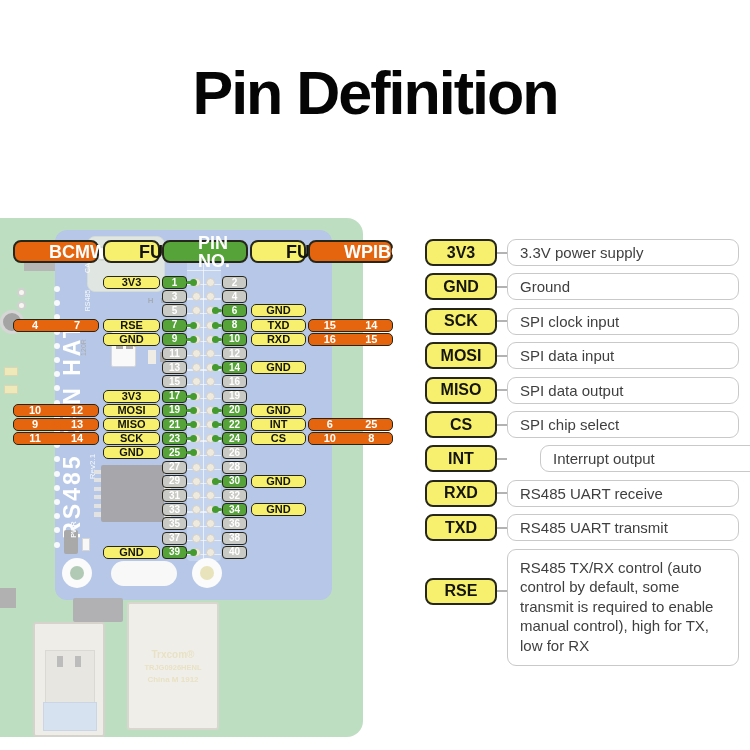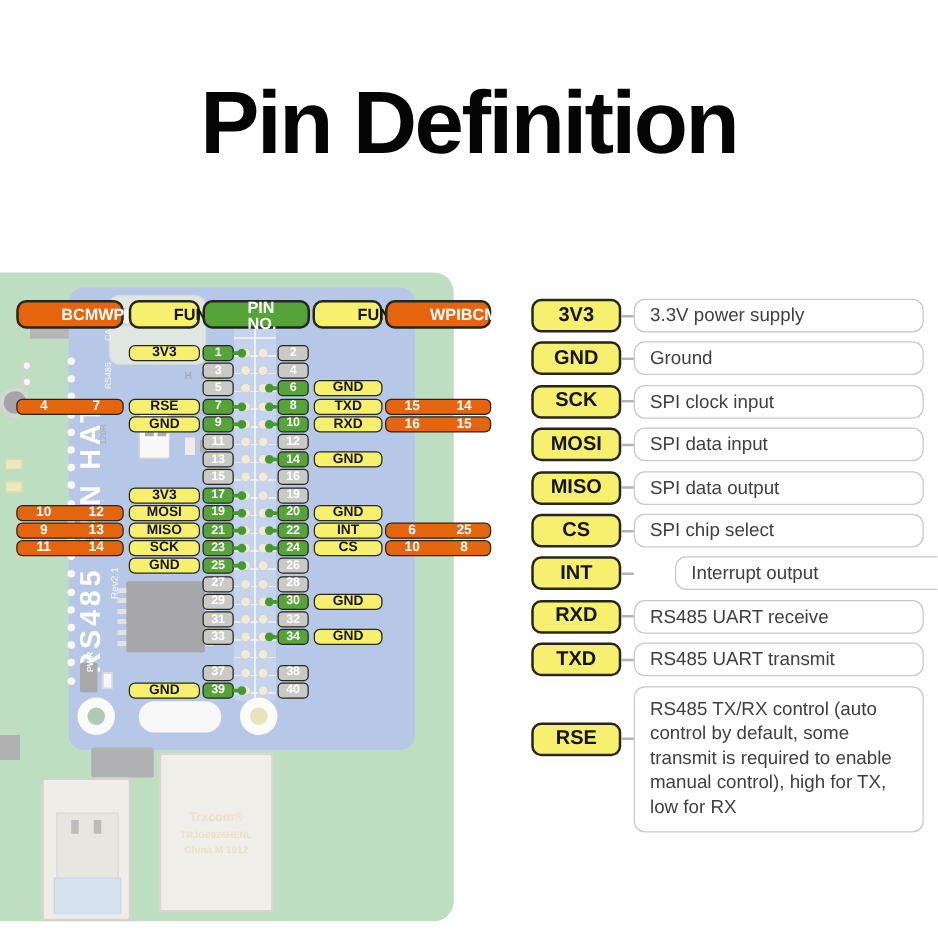--- a/index.html
+++ b/index.html
@@ -53,26 +53,26 @@
     display:flex;flex-direction:column;align-items:center;justify-content:center;gap:3px;color:#c6b66e;font-weight:bold;}
   .eth .l1{font-size:10px;} .eth .l2{font-size:7.5px;} .eth .l3{font-size:8px;}
   .comb{left:24px;top:261px;width:32px;height:10px;background:#4a4a4a;}
   .ringhole{width:9px;height:9px;border-radius:50%;background:#efe9dc;border:2px solid #8f8f8f;}
   .speaker{left:0;top:310px;width:24px;height:24px;border-radius:50%;background:#1e1e1e;border:3px solid #9a9a9a;}
   .led{width:14px;height:9px;background:#d9ca52;border:1px solid #a89d45;}
   .smd1{left:148px;top:350px;width:8px;height:14px;background:#d9d2c0;}
   .smd2{left:160px;top:352px;width:6px;height:10px;background:#32323a;}
 
   
-  .title{position:absolute;top:58px;left:0;width:100%;text-align:center;font-size:71px;font-weight:bold;
+  .title{position:absolute;top:58px;left:0;width:100%;text-align:center;font-size:61px;font-weight:bold;
     letter-spacing:-2px;color:#050505;}
 
   
   .header-badge{position:absolute;top:240px;height:23px;border:2px solid var(--bborder);border-radius:8px;
-    display:flex;align-items:center;justify-content:space-around;font-weight:bold;font-size:13px;box-sizing:border-box;line-height:1;padding-left:34px;}
+    display:flex;align-items:center;justify-content:space-around;font-weight:bold;font-size:18px;box-sizing:border-box;line-height:1;padding-left:34px;}
   .hb-orange{background:var(--orange);color:#fff;}
   .hb-yellow{background:var(--yellow);color:#141408;text-align:center;}
   .hb-green{background:var(--green);color:#fff;}
 
   #pin-rows{position:absolute;inset:0;}
   .pin-row{position:absolute;left:0;width:420px;height:13px;}
   .badge{position:absolute;top:0;height:13px;box-sizing:border-box;border:1.5px solid var(--bborder);
     border-radius:5px;display:flex;align-items:center;justify-content:center;font-weight:bold;line-height:1;}
   .badge span{display:block;}
   .b-orange{background:var(--orange);color:#fff;font-size:11px;}
@@ -496,20 +496,28 @@
         </div>
         <div class="stub stub-right"></div>
         <div class="stub-dot dot-right"></div>
         <div class="badge pin-even pin-active">
           <span>34</span>
         </div>
         <div class="badge b-yellow right-func">
           <span>GND</span>
         </div>
       </div>
+      <div class="pin-row" style="top: 517.4px;">
+        <div class="badge pin-odd pin-inactive">
+          <span>35</span>
+        </div>
+        <div class="badge pin-even pin-inactive">
+          <span>36</span>
+        </div>
+      </div>
       <div class="pin-row" style="top: 531.6px;">
         <div class="badge pin-odd pin-inactive">
           <span>37</span>
         </div>
         <div class="badge pin-even pin-inactive">
           <span>38</span>
         </div>
       </div>
       <div class="pin-row" style="top: 545.8px;">
         <div class="badge b-yellow left-func">

